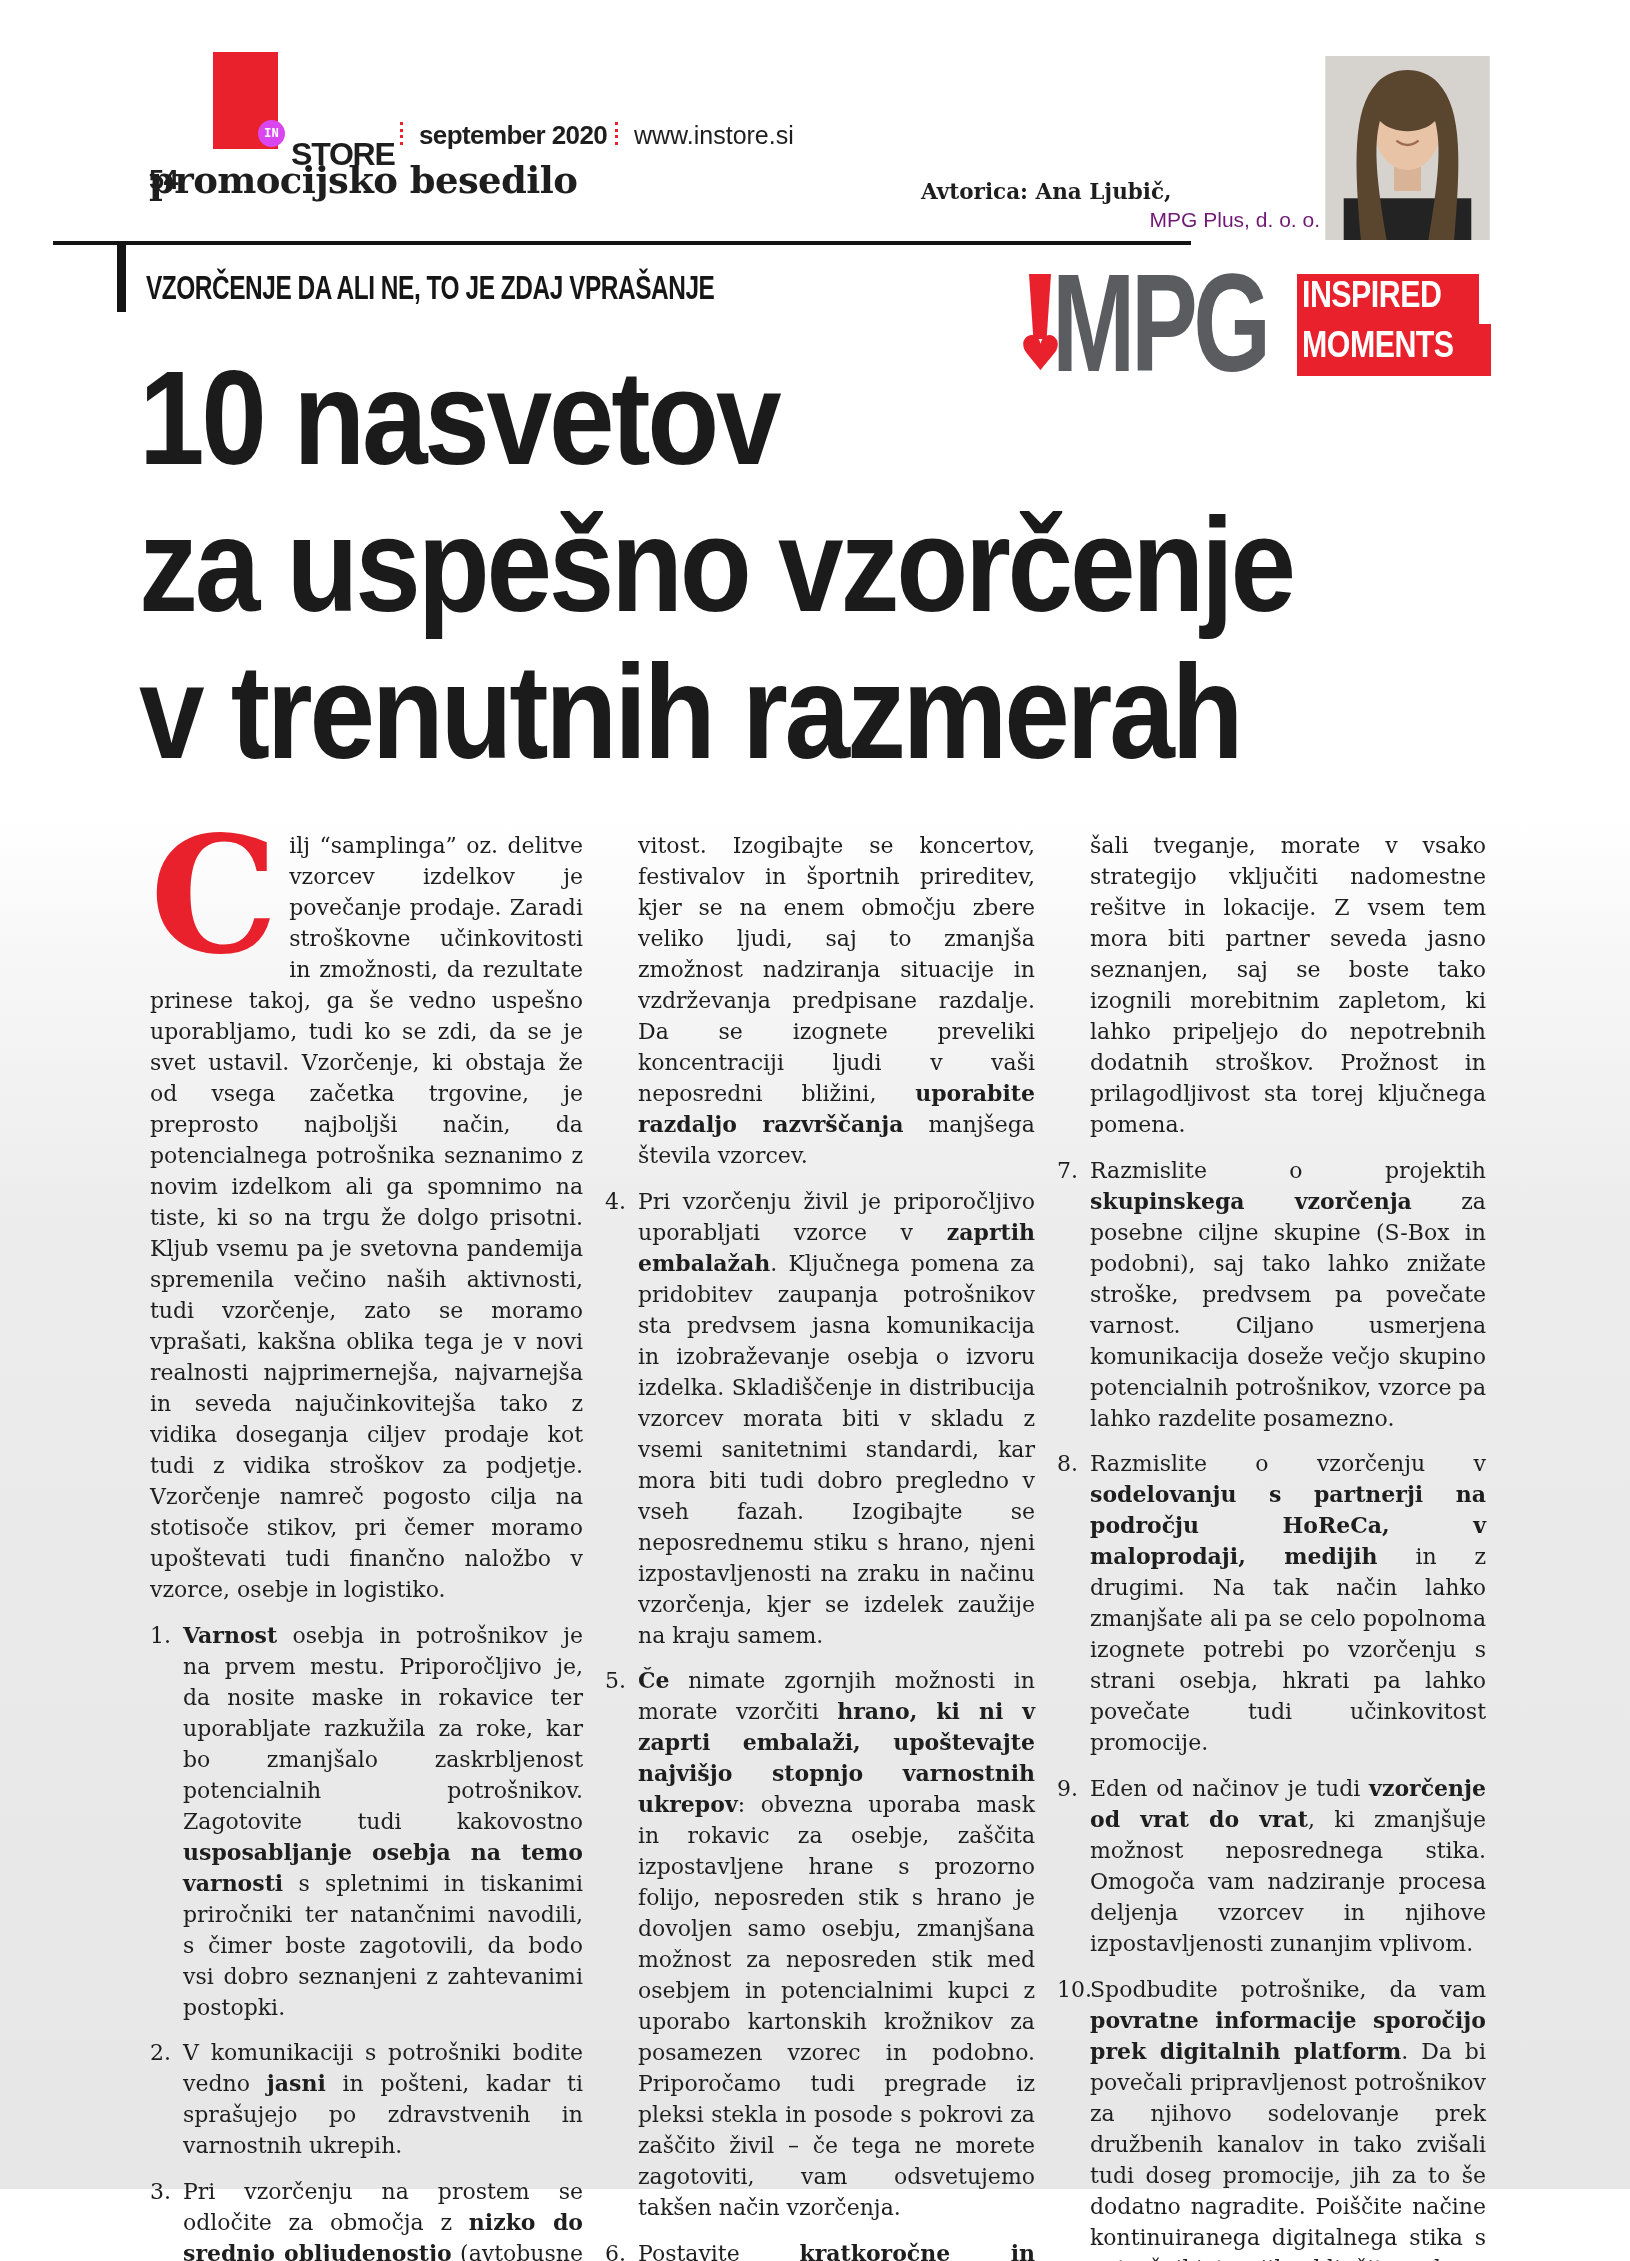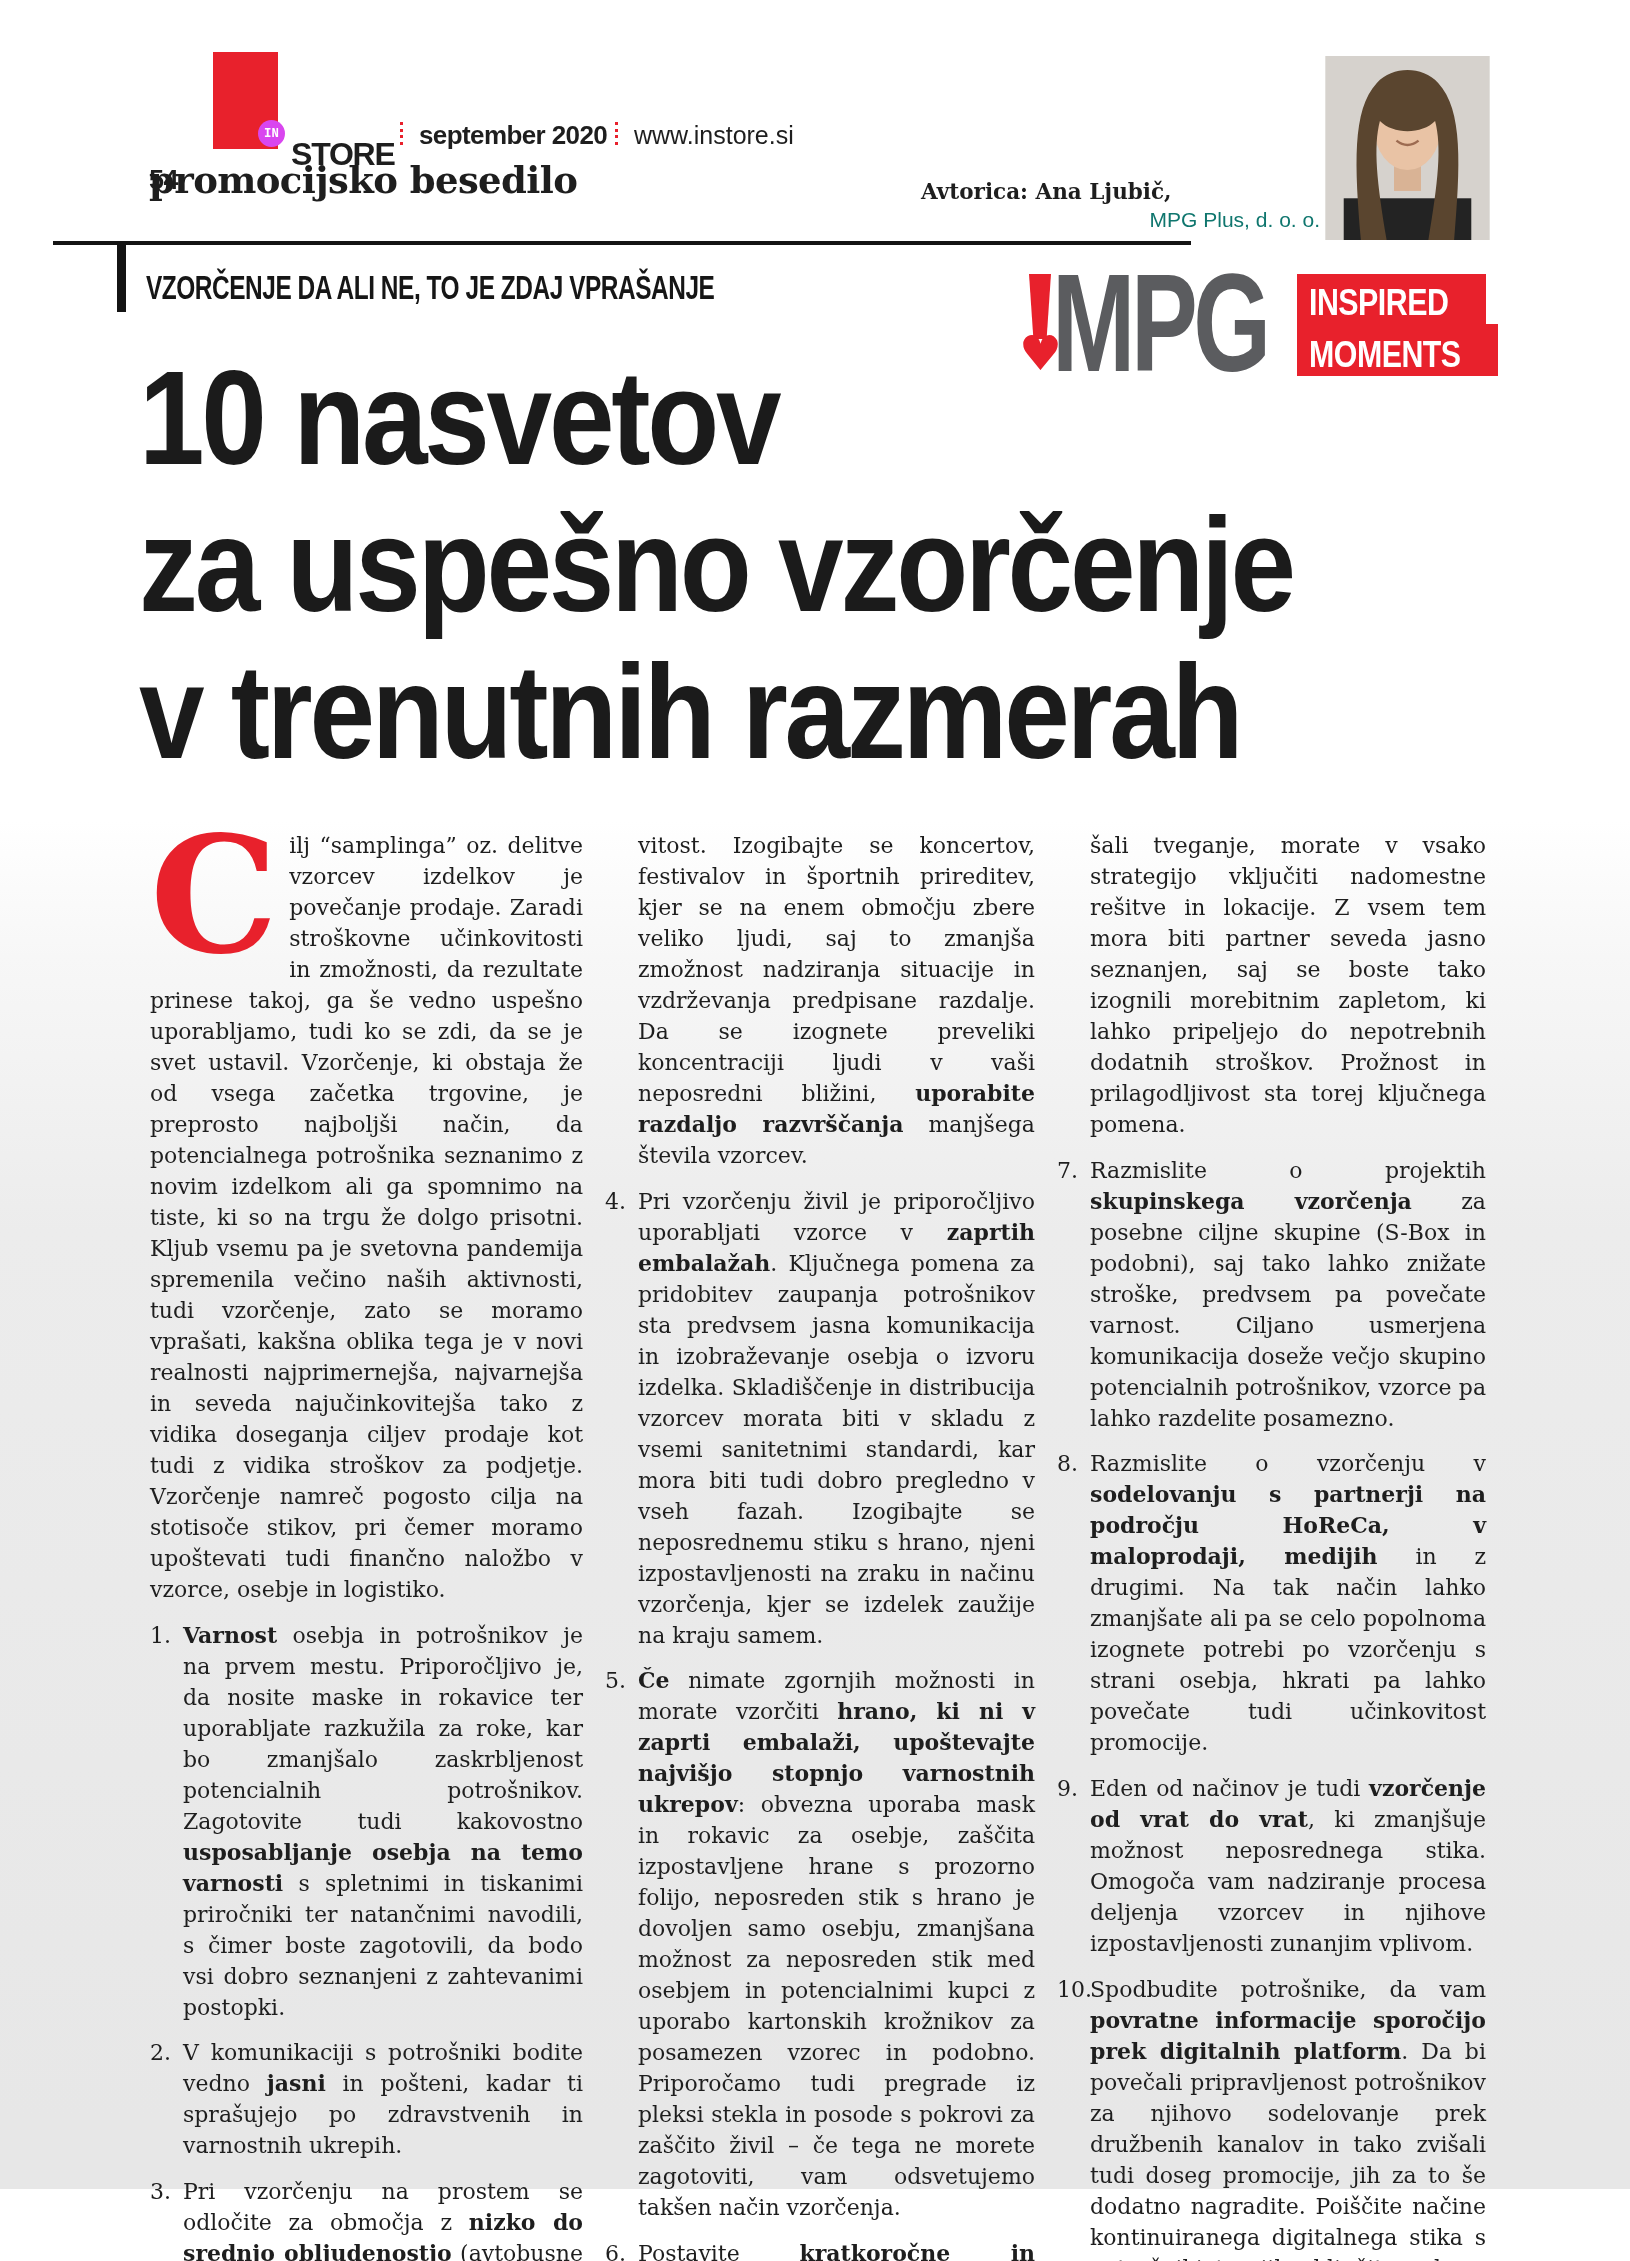--- a/index.html
+++ b/index.html
@@ -21,39 +21,39 @@
   .issue{position:absolute;left:419px;top:120px;font-family:"Liberation Sans",sans-serif;
         font-weight:800;font-size:26px;letter-spacing:-0.6px;text-align:right;}
   .site{position:absolute;left:634px;top:121px;font-family:"Liberation Sans",sans-serif;
         font-weight:400;font-size:25px;letter-spacing:0;}
   .section-label{position:absolute;left:149px;top:158px;font-weight:700;font-size:37px;
         letter-spacing:-0.6px;}
   
   .author-name{position:absolute;left:921px;top:179px;width:399px;text-align:left;
         font-weight:700;font-size:21.5px;}
   .author-org{position:absolute;left:921px;top:208px;width:399px;text-align:right;
-        font-family:"Liberation Sans",sans-serif;font-weight:400;font-size:21px;color:#0f766e;}
+        font-family:"Liberation Sans",sans-serif;font-weight:400;font-size:21px;color:#701a75;}
   .photo{position:absolute;left:1325px;top:56px;width:165px;height:184px;overflow:hidden;}
   
   .rule{position:absolute;left:53px;top:241px;width:1138px;height:4.3px;background:#141414;}
   .vbar{position:absolute;left:117px;top:241px;width:9.2px;height:71px;background:#141414;}
   .kicker{position:absolute;left:146px;top:269px;font-family:"Liberation Sans",sans-serif;
         font-weight:800;font-size:33px;letter-spacing:-0.6px;white-space:nowrap;
         transform:scaleX(0.74);transform-origin:left top;color:#161616;}
   
   .excl-bar{position:absolute;left:1029px;top:274px;width:22px;height:65px;background:#e8212c;
         clip-path:polygon(0 0,100% 0,80% 100%,20% 100%);}
   .excl-heart{position:absolute;left:1019px;top:329px;font-size:48px;line-height:1;color:#e8212c;
         font-family:"DejaVu Sans",sans-serif;}
   .mpg-word{position:absolute;left:1052px;top:269px;font-family:"Liberation Sans",sans-serif;
         font-weight:800;font-size:139px;line-height:108px;color:#5b5c5f;letter-spacing:-6.1px;
         transform:scaleX(0.72);transform-origin:left top;}
   .badge{position:absolute;left:1297px;top:274px;font-family:"Liberation Sans",sans-serif;
         font-weight:800;color:#fff;}
-  .badge-row{background:#e8212c;display:flex;align-items:flex-end;padding-left:12px;}
+  .badge-row{background:#e8212c;display:flex;align-items:flex-start;padding-left:5px;}
   .badge-row1{width:177px;height:50px;}
   .badge-row2{width:189px;height:52px;}
   .badge-txt{font-size:37px;letter-spacing:-0.6px;transform:scaleX(0.82);transform-origin:left center;white-space:nowrap;}
   
   .title{position:absolute;left:139px;top:344px;font-family:"Liberation Sans",sans-serif;
         font-weight:800;color:#1b1b1b;}
   .title-line{font-size:134px;line-height:147px;letter-spacing:-3.7px;white-space:nowrap;
         transform:scaleX(0.88);transform-origin:left top;}
   
   .columns{position:absolute;top:0;left:0;}

